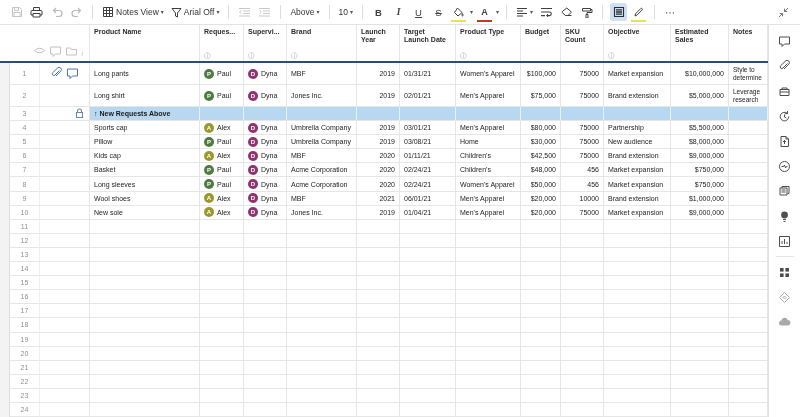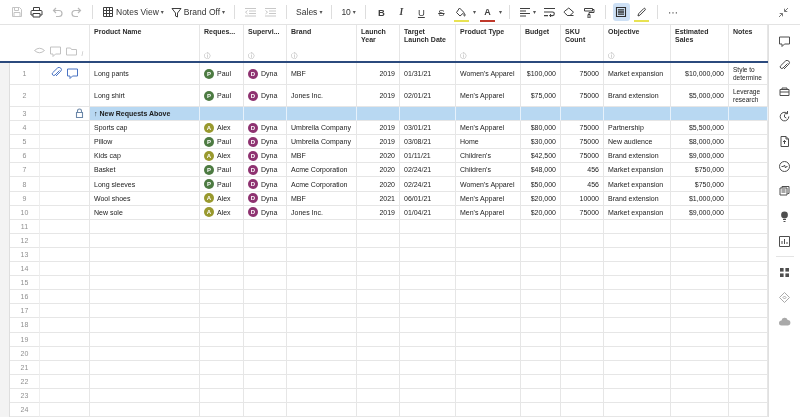--- a/index.html
+++ b/index.html
@@ -93,37 +93,37 @@
     <svg width="12" height="12" viewBox="0 0 12 12">
         <path d="M1.5 1.5h9v9h-9z M1.5 4.5h9 M1.5 7.5h9 M4.5 1.5v9 M7.5 1.5v9" fill="none" stroke="#3f3f3f" stroke-width="1"></path>
       </svg>
     <span class="tb-label">Notes View</span>
     <span class="caret">▾</span>
   </div>
   <div class="tb-btn">
     <svg width="11" height="11" viewBox="0 0 11 11">
         <path d="M1 1.5h9L6.5 6v4l-2-1V6z" fill="none" stroke="#3f3f3f" stroke-width="1"></path>
       </svg>
-    <span class="tb-label">Brand Off</span>
+    <span class="tb-label">Arial Off</span>
     <span class="caret">▾</span>
   </div>
   <div class="sep"></div>
   <div class="tb-btn">
     <svg width="13" height="11" viewBox="0 0 13 11">
         <path d="M1 1.5h11 M5 4h7 M5 6.5h7 M1 9h11 M3.5 3.5 1.5 5.2l2 1.7" fill="none" stroke="#c8c8c8" stroke-width="1"></path>
       </svg>
   </div>
   <div class="tb-btn">
     <svg width="13" height="11" viewBox="0 0 13 11">
         <path d="M1 1.5h11 M5 4h7 M5 6.5h7 M1 9h11 M1.5 3.5l2 1.7-2 1.7" fill="none" stroke="#c8c8c8" stroke-width="1"></path>
       </svg>
   </div>
   <div class="sep"></div>
   <div class="tb-btn">
-    <span class="tb-label">Sales</span>
+    <span class="tb-label">Above</span>
     <span class="caret">▾</span>
   </div>
   <div class="sep"></div>
   <div class="tb-btn">
     <span class="tb-label">10</span>
     <span class="caret">▾</span>
   </div>
   <div class="sep"></div>
   <div class="tb-btn fmt">B</div>
   <div class="tb-btn fmt i">I</div>

